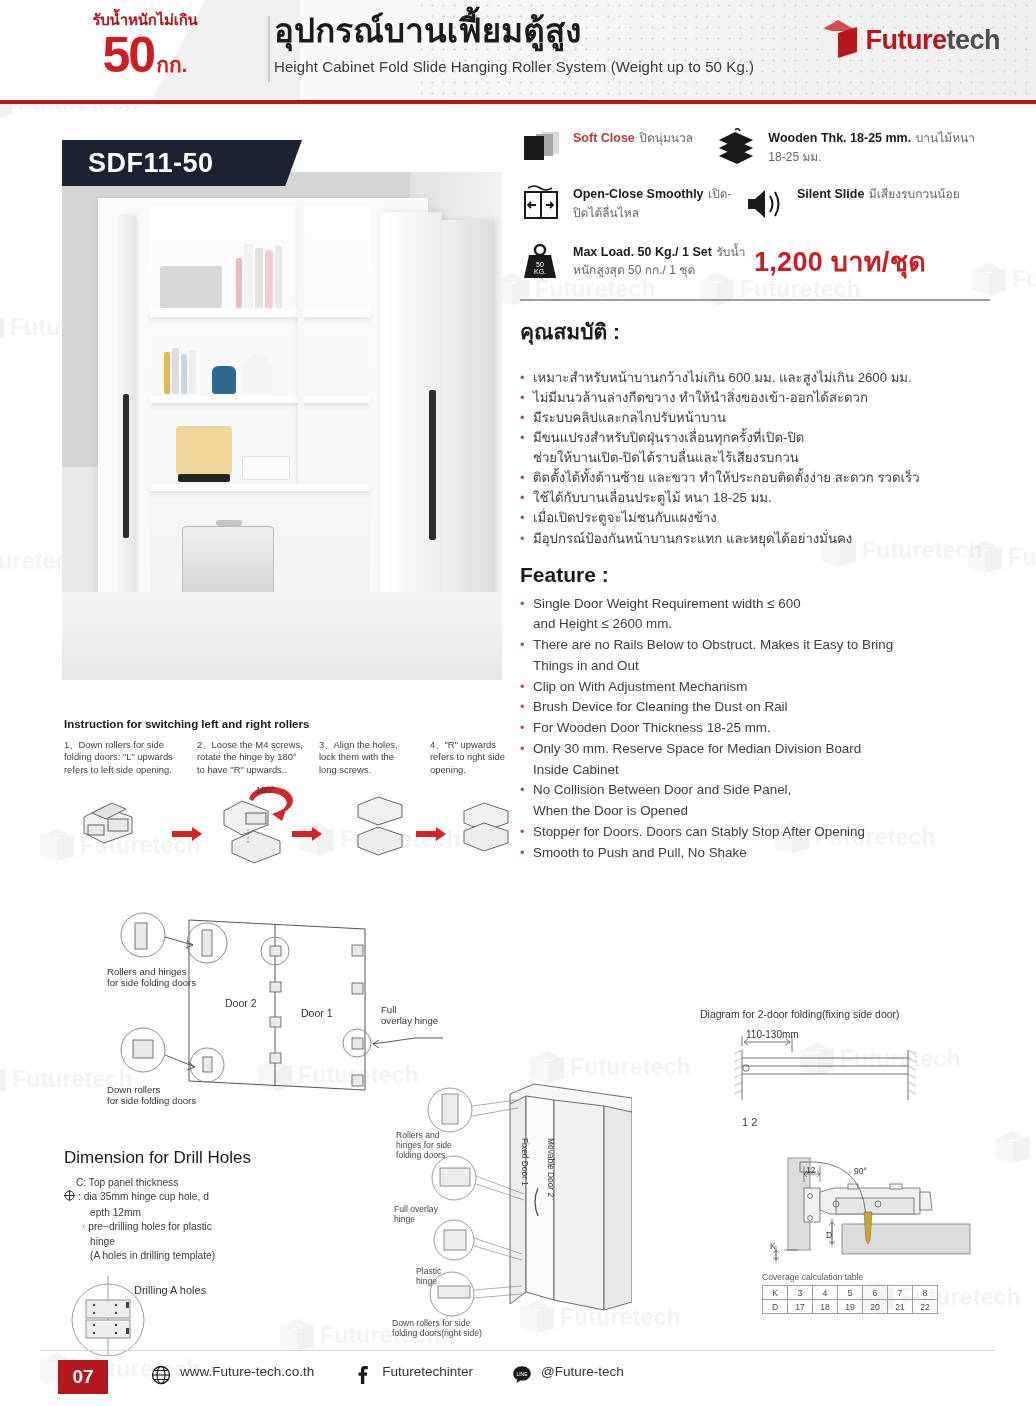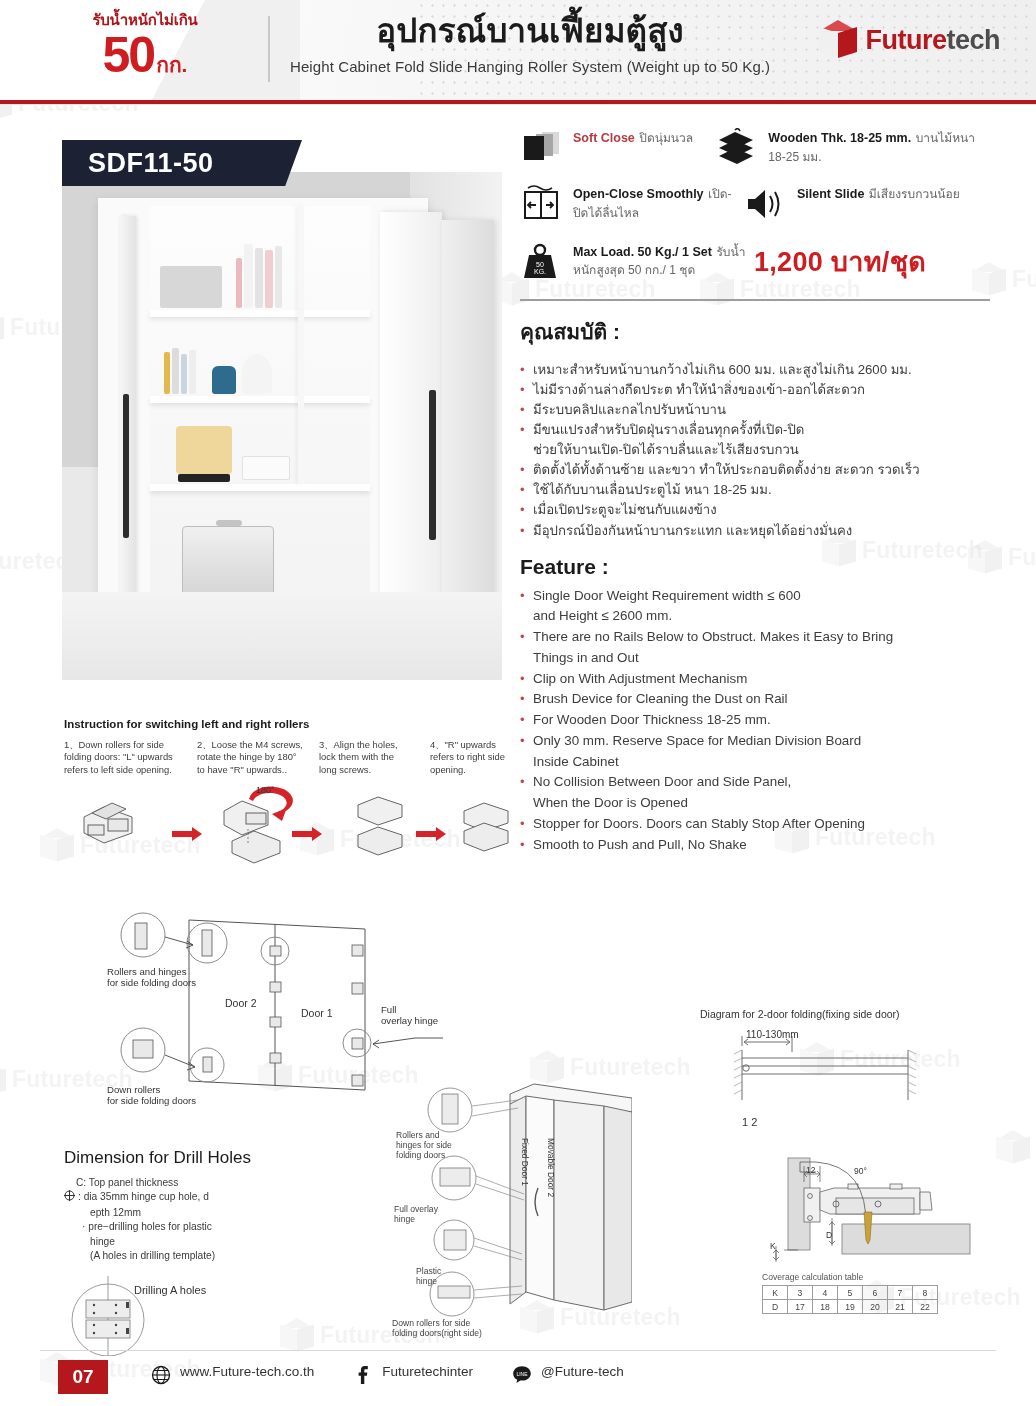--- a/index.html
+++ b/index.html
@@ -45,21 +45,21 @@
   }
   .hdr-left { position: absolute; left: 40px; top: 8px; width: 210px;
       text-align: center; z-index: 3; }
   .hdr-left .sub { color: #b01419; font-size: 15px; font-weight: 700; letter-spacing:-.2px;}
   .hdr-left .big { color: #cf1c20; font-size: 50px; font-weight: 800; line-height: .95;
       letter-spacing: -2px; display: inline-block; }
   .hdr-left .unit { color: #cf1c20; font-size: 21px; font-weight: 700; display:inline-block;
       vertical-align: baseline; margin-left: 2px;}
   .hdr-divider { position: absolute; left: 268px; top: 16px; width: 2px; height: 66px;
       background: #c9c9c9; z-index: 3; }
-  .hdr-title { position: absolute; left: 290px; top: 12px; z-index: 3; text-align: center; }
+  .hdr-title { position: absolute; left: 274px; top: 12px; z-index: 3; }
   .hdr-title .th { font-size: 33px; font-weight: 700; color: #1b1b1b; letter-spacing: .2px;
       line-height: 1.18; }
   .hdr-title .en { font-size: 15px; color: #3a3a3a; margin-top: 7px; letter-spacing: .1px; }
   .hdr-logo { position: absolute; right: 36px; top: 20px; display: flex;
       align-items: center; gap: 8px; z-index: 4; }
   .logo-cube { width: 38px; height: 40px; position: relative; }
   .logo-cube .top { position:absolute; left:0; top:0; width:0; height:0;
       border-left:19px solid transparent; border-right:19px solid transparent;
       border-bottom:11px solid #d84a4e; }
   .logo-cube .l { position:absolute; left:0; top:10px; width:19px; height:25px;
@@ -115,21 +115,21 @@
   .fi { display:flex; gap:11px; align-items:flex-start; }
   .fi-icn { width:42px; height:40px; flex:none; position:relative; }
   .fi-tx .t1 { font-size:12.5px; font-weight:700; color:#1b1b1b; line-height:1.25; }
   .fi-tx .t1.red { color:#b83a3f; }
   .fi-tx .t2 { font-size:12px; color:#666; line-height:1.3; margin-top:1px;}
   .price { color:#cf1c20; font-size:27px; font-weight:800; letter-spacing:.3px; }
   .rule-gray { height:1.5px; background:#9d9d9d; margin:10px 0 8px; }
 
   
   .spec { position:absolute; left:520px; top:315px; width:470px; z-index:3; }
-  .spec h2 { font-size:21px; font-weight:700; color:#1b1b1b; margin-bottom:12px; }
+  .spec h2 { font-size:21px; font-weight:700; color:#1b1b1b; margin-bottom:20px; }
   .spec h2.en { font-size:21px; margin-top:14px; margin-bottom:7px; }
   .spec ul { list-style:none; }
   .spec li { font-size:13.2px; color:#3d3d3d; line-height:1.52; padding-left:13px;
       position:relative; }
   .spec li:before { content:"•"; position:absolute; left:0; top:0; color:#c0474b;
       font-size:13px; }
   .spec li .cont { display:block; }
   .spec .en-list li { font-size:13.4px; line-height:1.55; }
 
   
@@ -527,21 +527,21 @@
   <div class="rule-gray"></div>
 </div>
 
 <div class="spec">
   <h2>คุณสมบัติ :</h2>
   <ul class="th-list">
     <li>
         <span class="cont">เหมาะสำหรับหน้าบานกว้างไม่เกิน 600 มม. และสูงไม่เกิน 2600 มม.</span>
       </li>
     <li>
-        <span class="cont">ไม่มีรางด้านล่างกีดประต ทำให้นำสิ่งของเข้า-ออกได้สะดวก</span>
+        <span class="cont">ไม่มีมนวล้านล่างกีดขวาง ทำให้นำสิ่งของเข้า-ออกได้สะดวก</span>
       </li>
     <li>
         <span class="cont">มีระบบคลิปและกลไกปรับหน้าบาน</span>
       </li>
     <li>
         <span class="cont">มีขนแปรงสำหรับปิดฝุ่นรางเลื่อนทุกครั้งที่เปิด-ปิด</span>
         <span class="cont">ช่วยให้บานเปิด-ปิดได้ราบลื่นและไร้เสียงรบกวน</span>
       </li>
     <li>
         <span class="cont">ติดตั้งได้ทั้งด้านซ้าย และขวา ทำให้ประกอบติดตั้งง่าย สะดวก รวดเร็ว</span>

